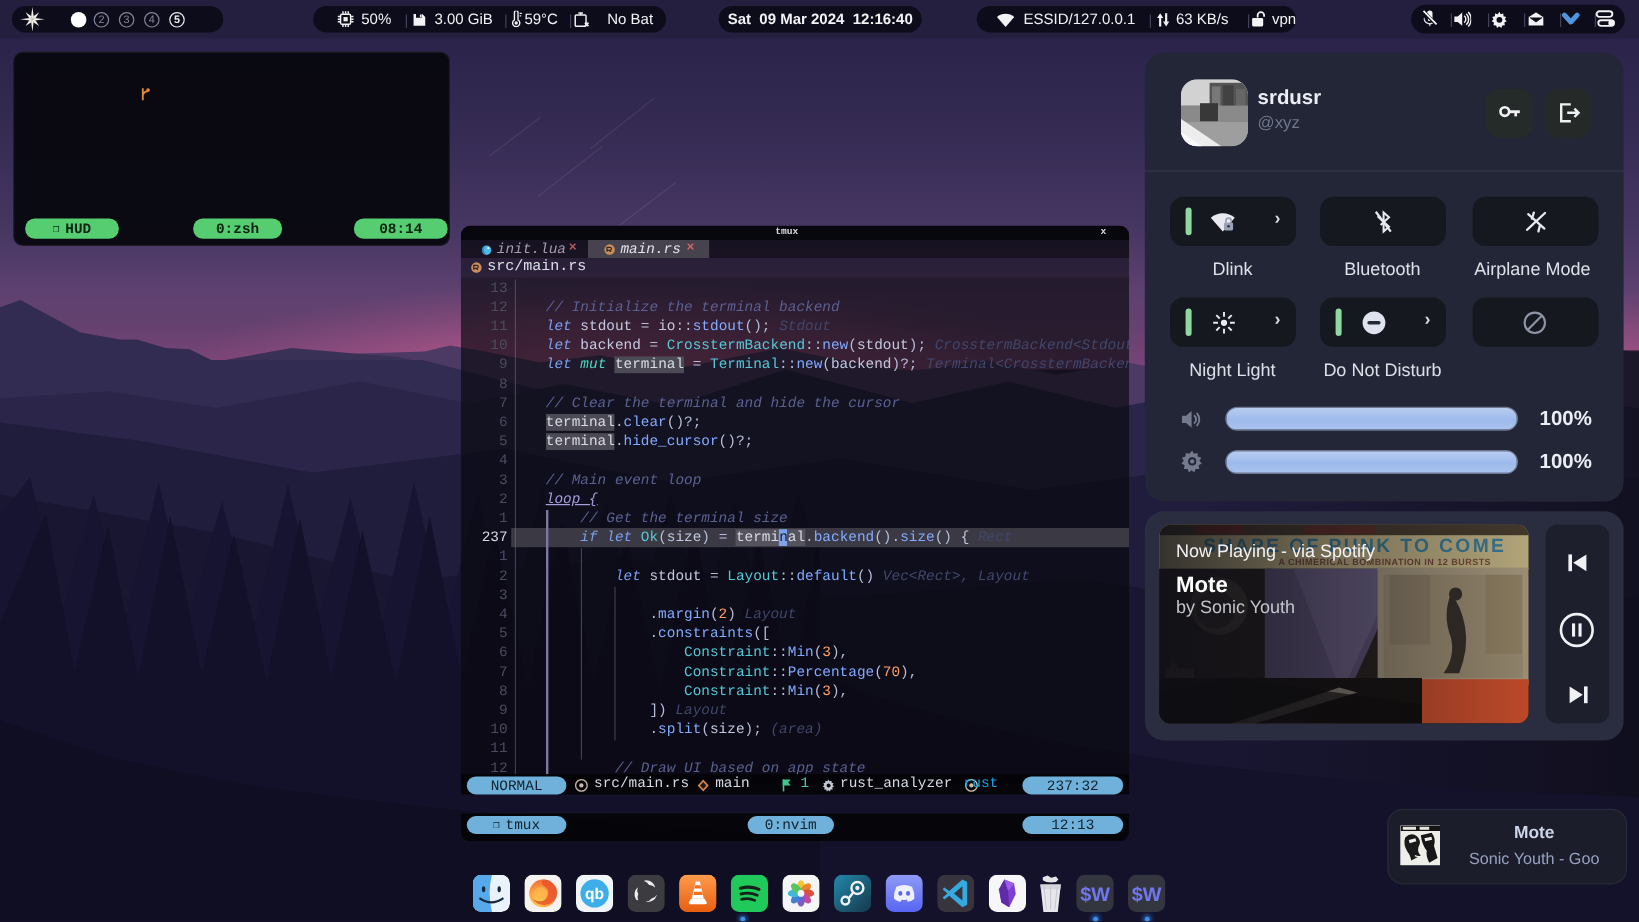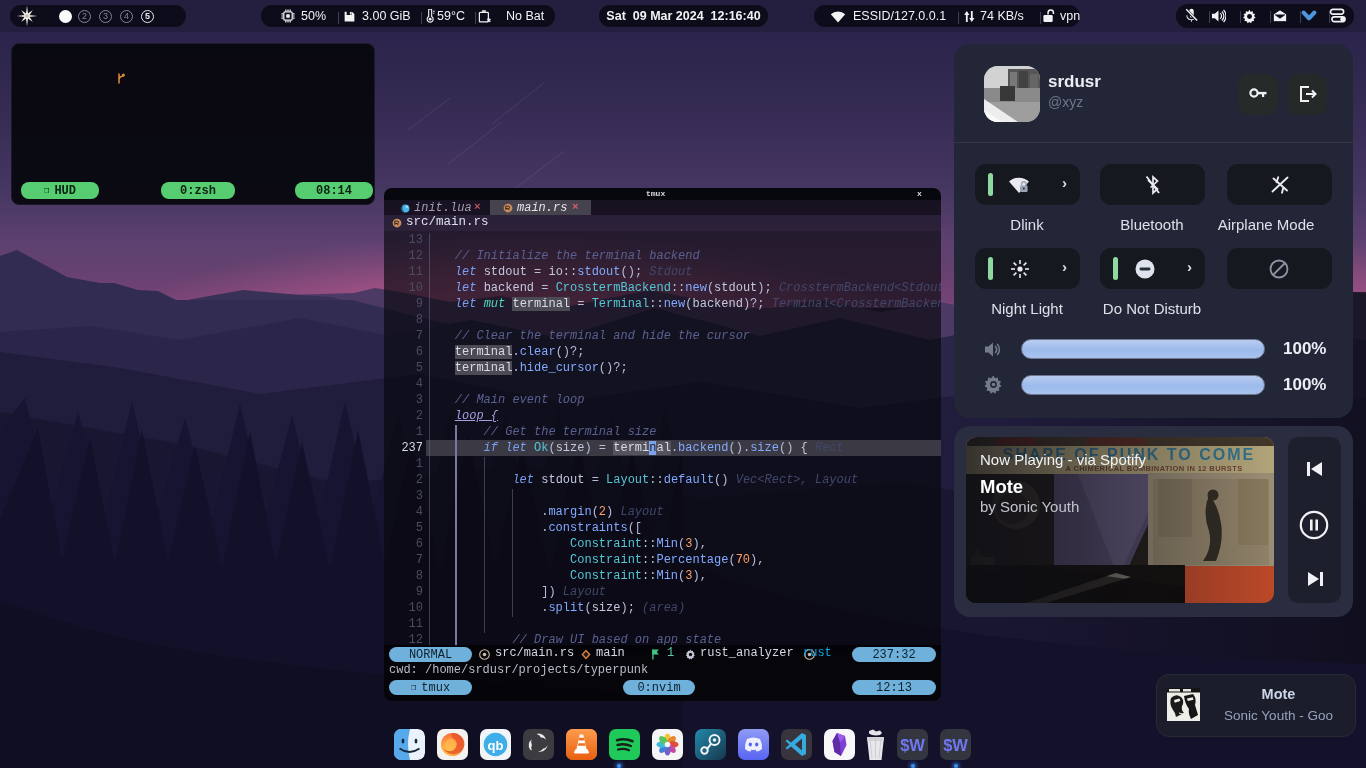--- a/index.html
+++ b/index.html
@@ -175,21 +175,21 @@
   <div class="pill" style="left:814px; top:5px; width:266px; height:22px; font-size:12.5px;">
     <svg width="16" height="13" viewBox="0 0 16 13" fill="#f2f2f5" style="position:absolute;left:16px;top:5px;">
         <path d="M8 12.5 L0.8 4.2 A11 11 0 0 1 15.2 4.2 Z"></path>
       </svg>
     <span style="position:absolute;left:39px;top:4px;">ESSID/127.0.0.1</span>
     <span class="sep" style="position:absolute;left:137px;top:5px;">|</span>
     <svg width="14" height="13" viewBox="0 0 14 13" fill="#f2f2f5" style="position:absolute;left:147px;top:5px;">
         <path d="M3.2 5 L5.8 1 L8.4 5 H6.7 V12 H4.9 V5 Z"></path>
         <path d="M10.8 8 L8.2 12 L5.6 8 H7.3 V1 H9.1 V8 Z" transform="translate(2.6,0)"></path>
       </svg>
-    <span style="position:absolute;left:166px;top:4px;">74 KB/s</span>
+    <span style="position:absolute;left:166px;top:4px;">63 KB/s</span>
     <span class="sep" style="position:absolute;left:219px;top:5px;">|</span>
     <svg width="13" height="14" viewBox="0 0 14 15" style="position:absolute;left:228px;top:4px;">
         <rect x="1.5" y="6.5" width="10" height="7.5" rx="1.2" fill="#f2f2f5"></rect>
         <path d="M6.5 6 V4 a2.9 2.9 0 0 1 5.8 0 V5.4" fill="none" stroke="#f2f2f5" stroke-width="1.6"></path>
       </svg>
     <span style="position:absolute;left:246px;top:4px;">vpn</span>
   </div>
 
   <div class="pill" style="left:1176px; top:4px; width:178px; height:24px;">
     <svg width="15" height="16" viewBox="0 0 16 17" fill="#f2f2f5" style="position:absolute;left:8px;top:4px;">
@@ -321,23 +321,20 @@
         <circle cx="8" cy="8" r="2.4" fill="#0a0a10"></circle>
       </svg>
     <span style="position:absolute;left:316px;top:1px;color:#d5d9e4;">rust_analyzer</span>
     <svg width="11" height="11" viewBox="0 0 16 16" style="position:absolute;left:420px;top:4px;">
         <circle cx="8" cy="8" r="7" fill="none" stroke="#c9bba8" stroke-width="1.6"></circle>
         <circle cx="8" cy="8" r="2.6" fill="#c9bba8"></circle>
       </svg>
     <span style="position:absolute;left:419px;top:1px;color:#0ea5e9;">rust</span>
     <div class="bpill" style="left:468px;top:2px;width:84px;">237:32</div>
   </div>
-  <div id="cwdline">
-      <span style="position:absolute;left:5px;top:1px;">cwd: /home/srdusr/projects/typerpunk</span>
-    </div>
   <div id="tmuxbar">
     <div class="bpill" style="left:5px;top:2px;width:83px;"><span style="font-size:9px;margin-right:5px;">❒</span>tmux</div>
     <div class="bpill" style="left:239px;top:2px;width:72px;">0:nvim</div>
     <div class="bpill" style="left:468px;top:2px;width:84px;">12:13</div>
   </div>
 </div>
 <div id="cc">
 
   <div style="position:absolute;left:30px;top:22px;width:56px;height:56px;border-radius:14px;overflow:hidden;">
     <svg width="56" height="56" viewBox="0 0 56 56">
@@ -392,21 +389,21 @@
         <g stroke="#e8eaf0" stroke-width="1.9" fill="none" stroke-linecap="round">
           <path d="M4.5 17.5 L19.5 3.5"></path>
           <path d="M5.5 4.5 L19 16.5"></path>
           <path d="M10.2 3.2 L8.6 8.2"></path>
           <path d="M14 18.8 L15.2 14.2"></path>
         </g>
       </svg>
   </div>
   <span class="toglabel" style="left:3px;top:172px;">Dlink</span>
   <span class="toglabel" style="left:128px;top:172px;">Bluetooth</span>
-  <span class="toglabel" style="left:242px;top:172px;">Airplane Mode</span>
+  <span class="toglabel" style="left:253px;top:172px;">Airplane Mode</span>
 
   <div class="togbtn" style="left:21px;top:204px;">
     <div class="gbar"></div>
     <svg width="22" height="22" viewBox="0 0 22 22" style="position:absolute;left:34px;top:10px;" fill="#e8eaf0">
         <circle cx="11" cy="11" r="2.6"></circle>
         <g stroke="#e8eaf0" stroke-width="1.6">
           <line x1="11" y1="2" x2="11" y2="6"></line>
           <line x1="11" y1="16" x2="11" y2="20"></line>
           <line x1="2" y1="11" x2="6" y2="11"></line>
           <line x1="16" y1="11" x2="20" y2="11"></line>

